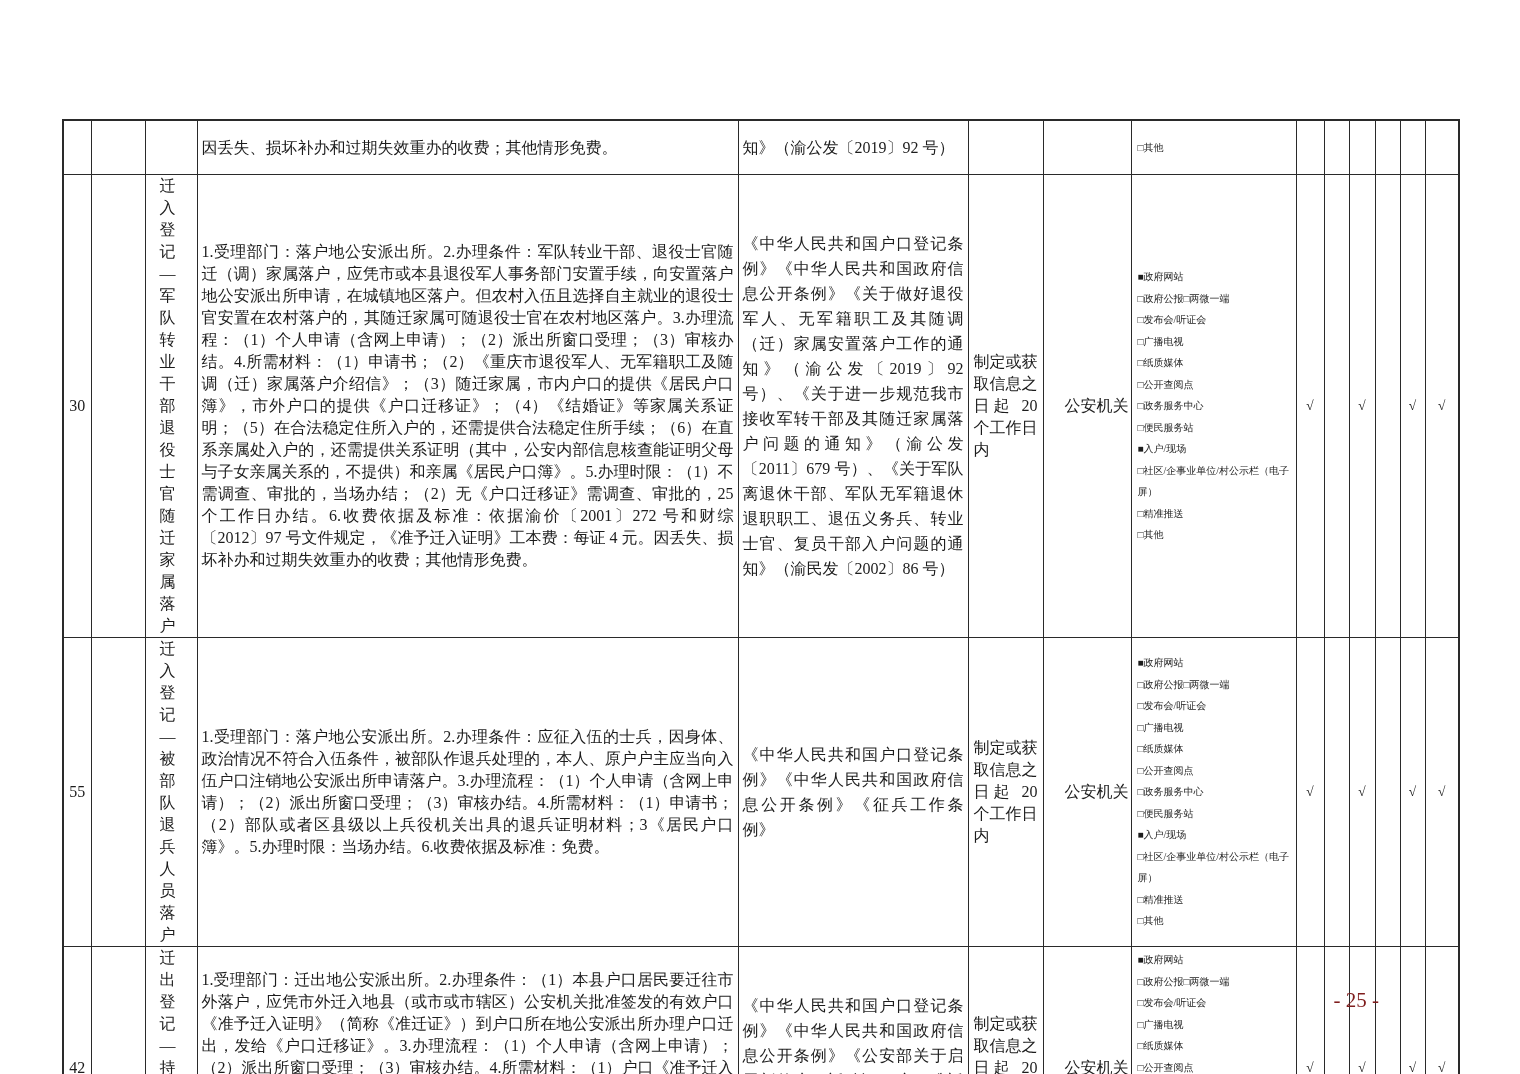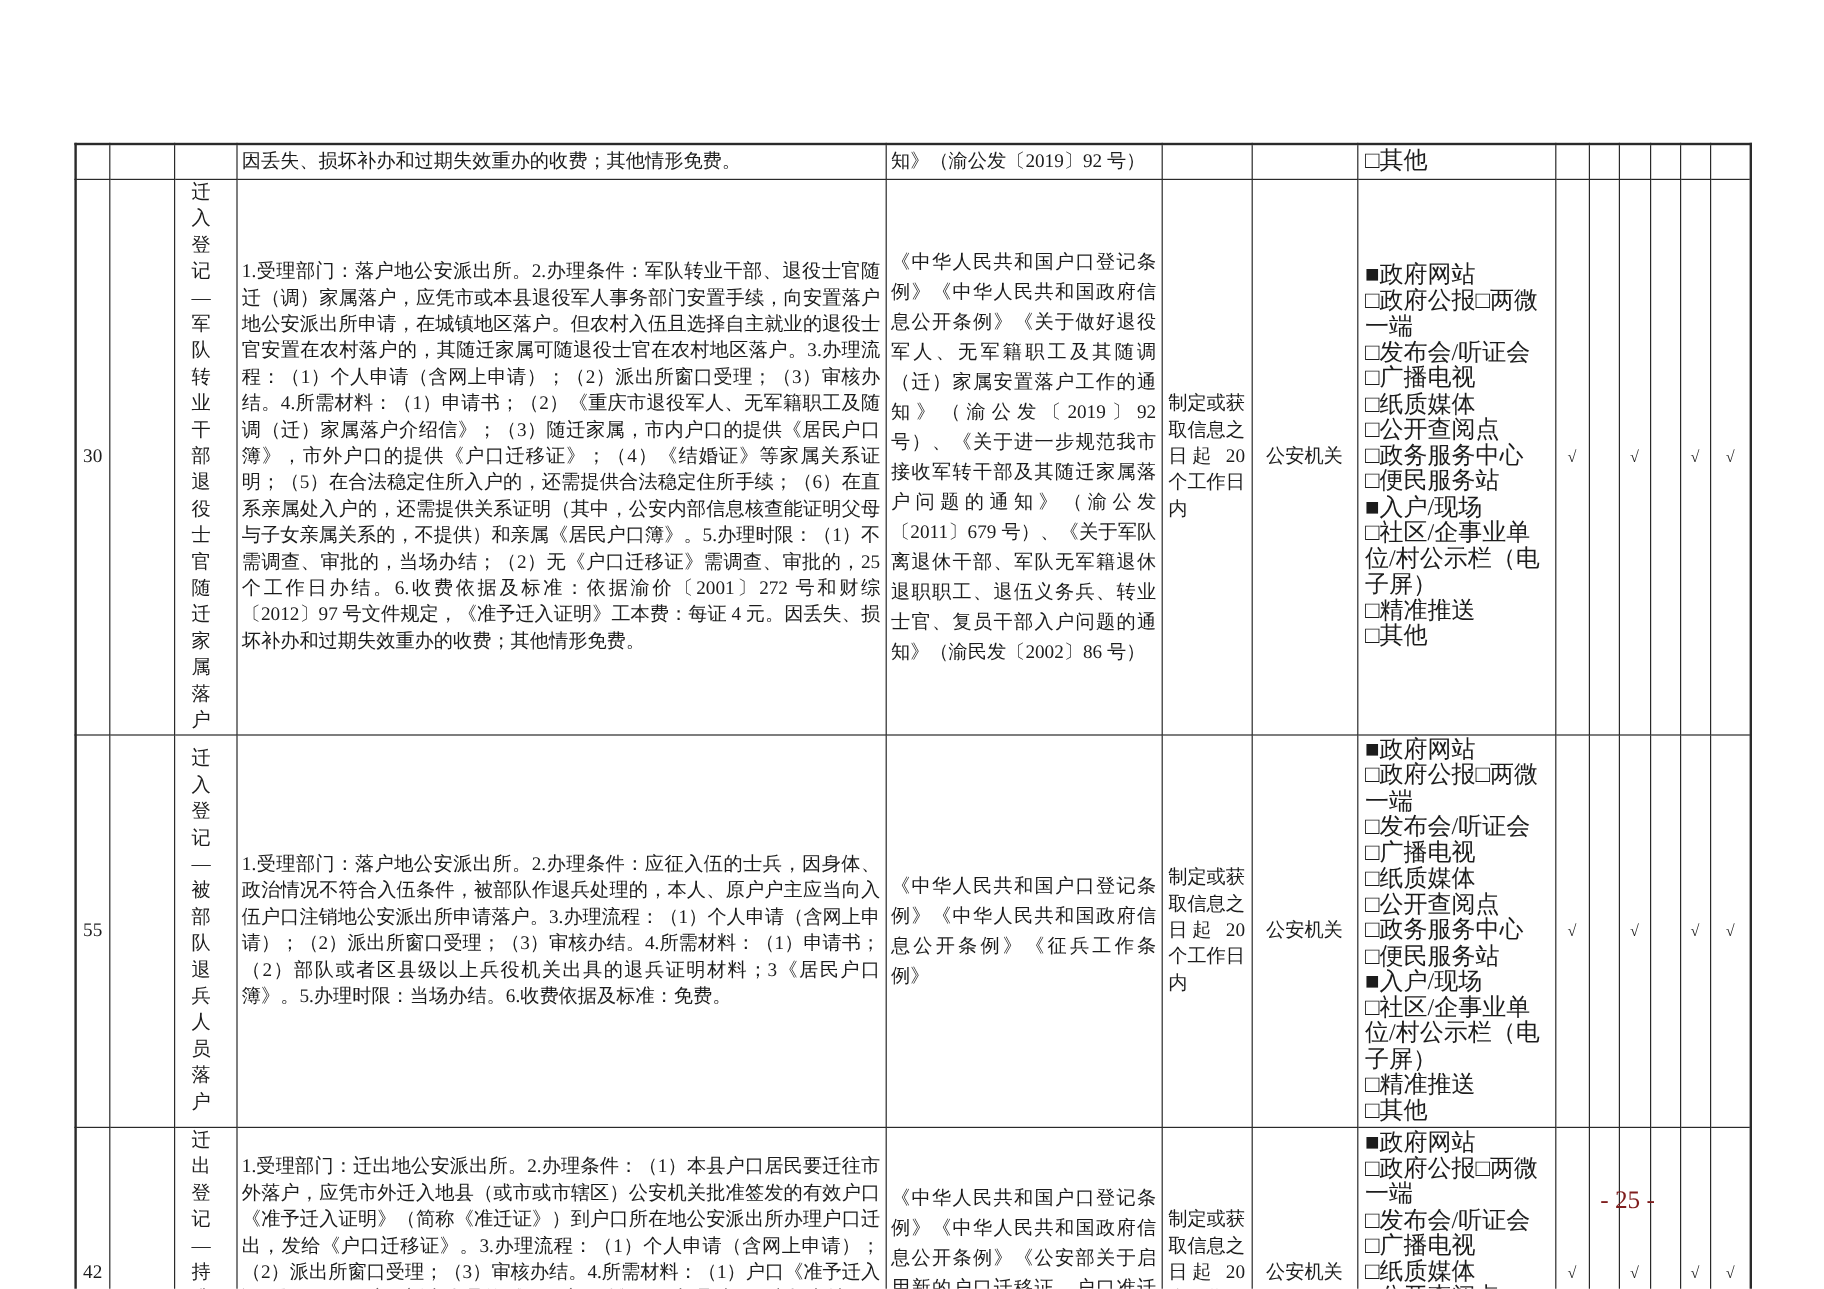--- a/index.html
+++ b/index.html
@@ -28,27 +28,27 @@
     overflow: hidden;
   }
   tr.r-cont > td { height: 29px; margin-left: 46px; }
   tr.r40 > td { height: 329px; }
   tr.r41 > td { height: 280px; }
   tr.r42 > td { height: 196px; }
 
   td.seq   { text-align: center; }
   td.cat   { text-align: left; padding: 0 14px; text-align: justify; }
   td.desc  { text-align: justify; padding: 1px 4px; }
-  td.legal { text-align: justify; padding: 1px 4px; line-height: 25px; }
+  td.legal { text-align: justify; padding: 14px 4px; line-height: 25px; }
   td.time  { text-align: justify; padding: 1px 5px; }
-  td.agency{ text-align: center; padding: 0 2px; }
+  td.agency{ text-align: right; padding: 0 2px; }
   td.channels {
     text-align: left; padding: 2px 2px 2px 6px;
     white-space: pre-line;
-    font-size: 20px; line-height: 21.5px;
+    font-size: 10px; line-height: 21.5px;
   }
   td.channels.clip { vertical-align: top; }
   td.check { text-align: center; font-size: 13.5px; }
 
   .page-number {
     position: absolute; left: 0; top: 988px; width: 1379px;
     text-align: right; font-size: 21px; color: #7f1d1d;
   }
 </style>
 </head>

